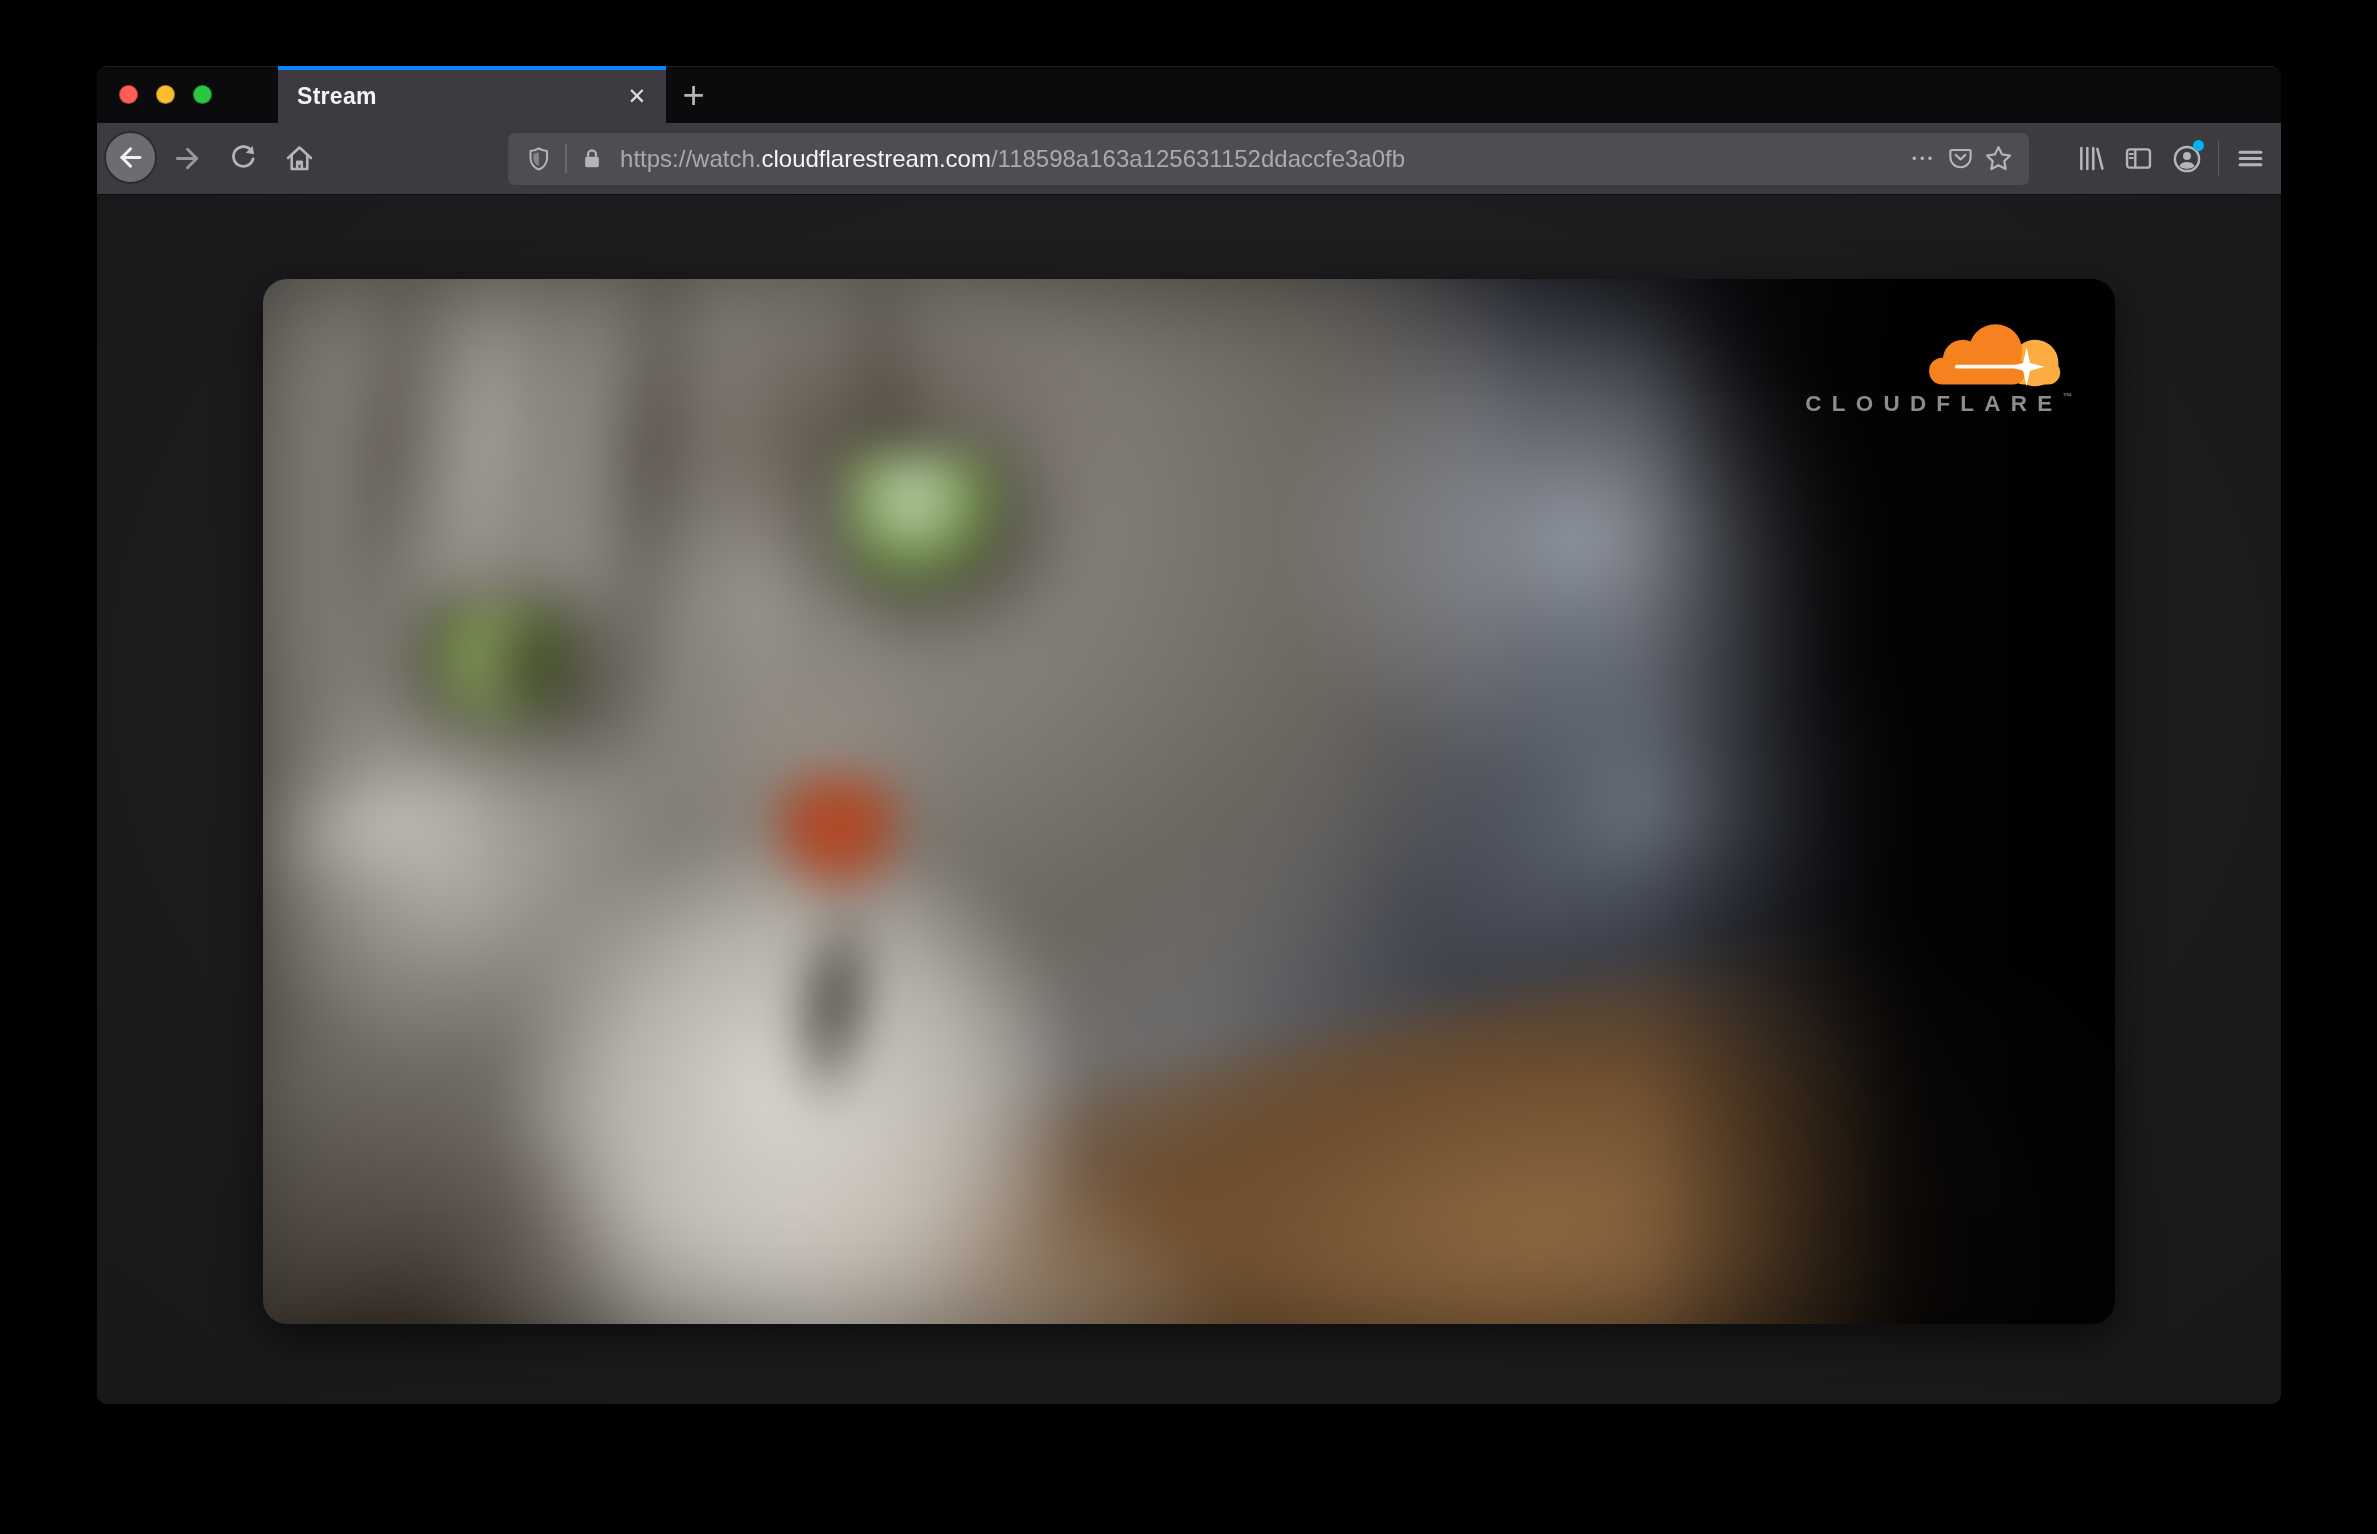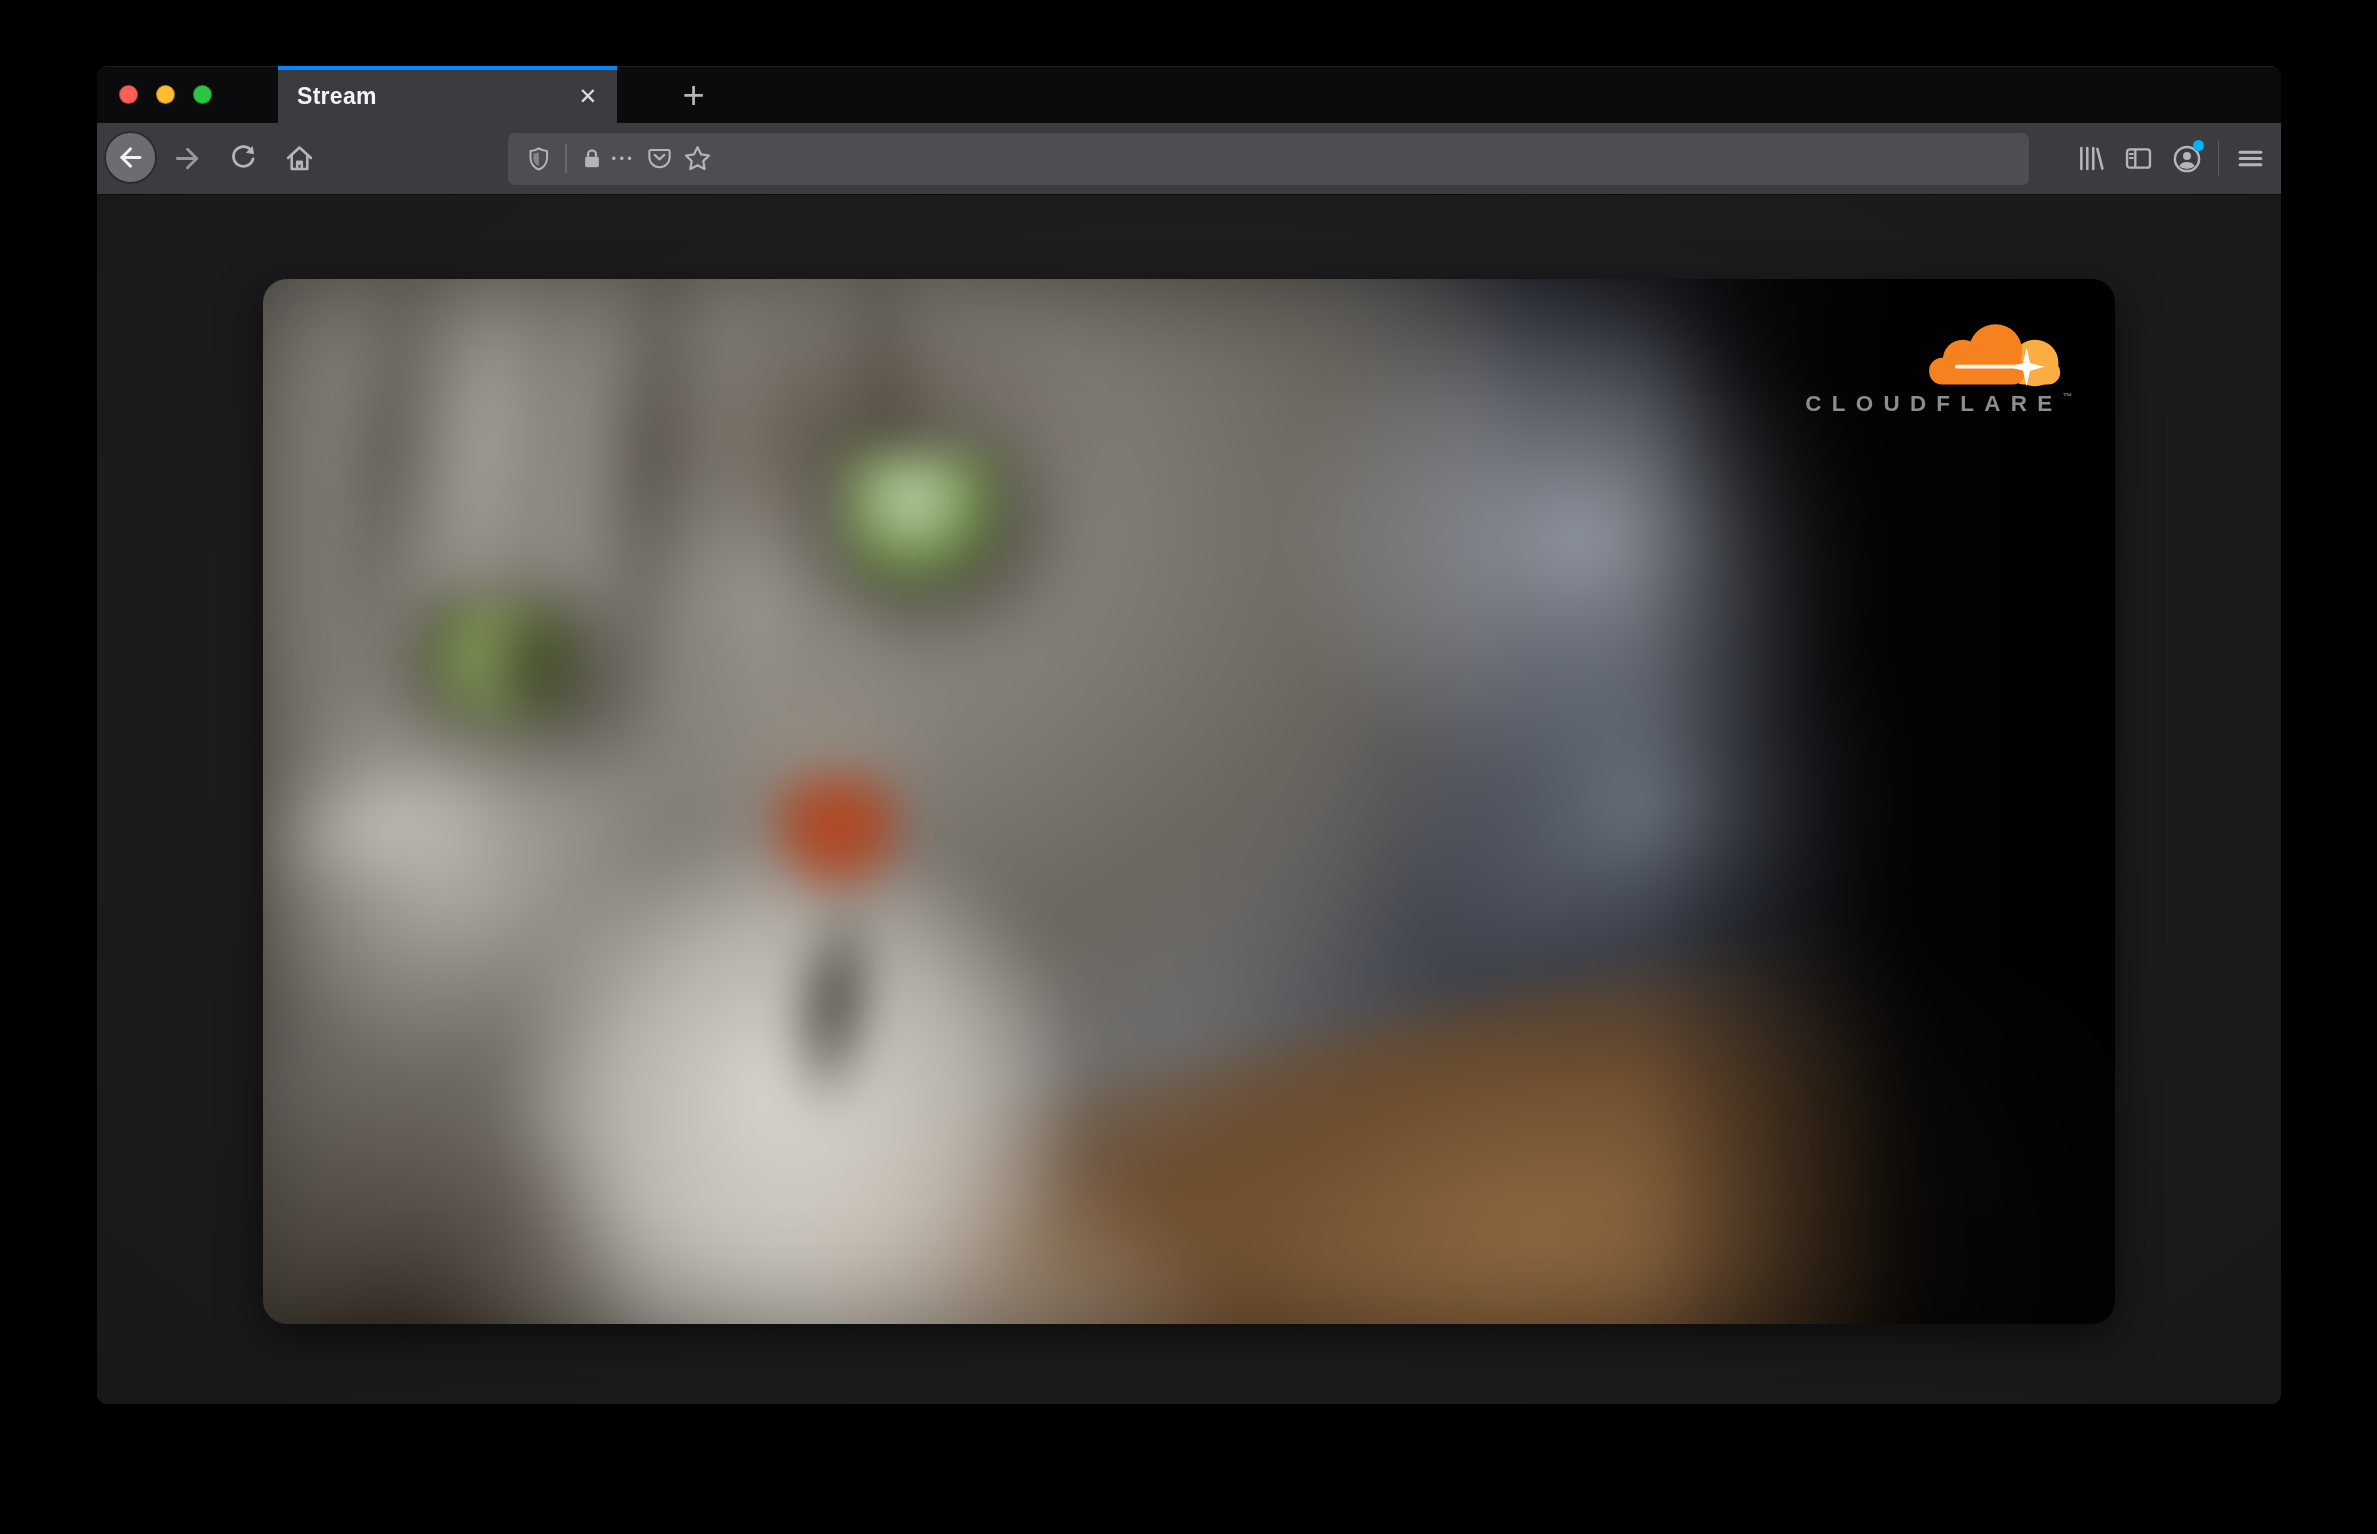--- a/index.html
+++ b/index.html
@@ -9,21 +9,21 @@
   
   .window{position:absolute;left:97px;top:66px;width:2184px;height:1338px;border-radius:10.3px;
     background:#1d1d1f;overflow:hidden;box-shadow:0 15.5px 52px rgba(0,0,0,.7);}
 
   
   .tabbar{position:absolute;left:0;top:0;width:100%;height:57px;background:#0b0b0d;
     box-shadow:inset 0 0.9px 0 rgba(255,255,255,.09);}
   .traffic{position:absolute;left:21.6px;top:19px;display:flex;gap:18px;}
   .tl{width:19px;height:19px;border-radius:50%;border:0.9px solid rgba(0,0,0,.28);box-sizing:border-box;}
   .tl.red{background:#ff5f57;} .tl.yellow{background:#febc2e;} .tl.green{background:#29c73f;}
-  .tab{position:absolute;left:181px;top:0;width:339px;height:57px;background:#3b3b40;
+  .tab{position:absolute;left:181px;top:0;width:388px;height:57px;background:#3b3b40;
     border-top:4.3px solid #0a84ff;box-sizing:border-box;display:flex;align-items:center;}
   .tab-title{margin-left:19px;font-size:23px;font-weight:600;color:#f4f4f5;letter-spacing:0.3px;}
   .tab-close{position:absolute;right:12px;top:50%;transform:translateY(-50%);width:34px;height:34px;
     display:flex;align-items:center;justify-content:center;color:#dcdcde;font-size:22.4px;border-radius:3.4px;}
   .newtab{position:absolute;left:576px;top:6px;width:41px;height:45px;display:flex;align-items:center;
     justify-content:center;color:#b6b6b8;font-size:38px;font-weight:300;line-height:1;}
 
   
   .toolbar{position:absolute;left:0;top:57px;width:100%;height:72px;background:#3b3b40;
     border-bottom:1.7px solid #0d0d0f;box-sizing:border-box;}
@@ -165,20 +165,23 @@
               <path d="M18 4.5 C14.2 7 10.6 7.8 7.2 7.8 V17 C7.2 25.2 13 30.4 18 32 C23 30.4 28.8 25.2 28.8 17 V7.8 C25.4 7.8 21.8 7 18 4.5 Z" fill="none" stroke="currentColor" stroke-width="2.6" stroke-linejoin="round"></path>
               <path d="M18 9 C15.5 10.5 13.2 11 11 11 V17 C11 22.5 14.7 26.2 18 27.5 Z" fill="currentColor" opacity=".55"></path>
             </svg>
         </div>
         <div class="ub-divider"></div>
         <div class="ub-ico icon">
           <svg width="26" height="26" viewBox="0 0 36 36">
               <rect x="8.5" y="15" width="19" height="14.5" rx="2.5" fill="currentColor"></rect>
               <path d="M12.5 15 V11.5 a5.5 5.5 0 0 1 11 0 V15" fill="none" stroke="currentColor" stroke-width="3.2"></path>
             </svg>
+        </div>
+        <div class="url-text">
+          <span class="url-muted">https://watch.</span><span class="url-domain">cloudflarestream.com</span><span class="url-muted">/118598a163a125631152ddaccfe3a0fb</span>
         </div>
         <div class="urlbar-right">
           <span class="page-actions">•••</span>
           <div class="ub-ico icon">
             <svg width="29" height="29" viewBox="0 0 36 36">
                 <path d="M7.2 7.5 h21.6 a1.8 1.8 0 0 1 1.8 1.8 V16 c0 7.3-5.6 12.8-12.6 12.8 S5.4 23.3 5.4 16 V9.3 A1.8 1.8 0 0 1 7.2 7.5 Z" fill="none" stroke="currentColor" stroke-width="2.6"></path>
                 <path d="M12 13.5 l6 5.6 6-5.6" fill="none" stroke="currentColor" stroke-width="2.6" stroke-linecap="round" stroke-linejoin="round"></path>
               </svg>
           </div>
           <div class="ub-ico icon">

